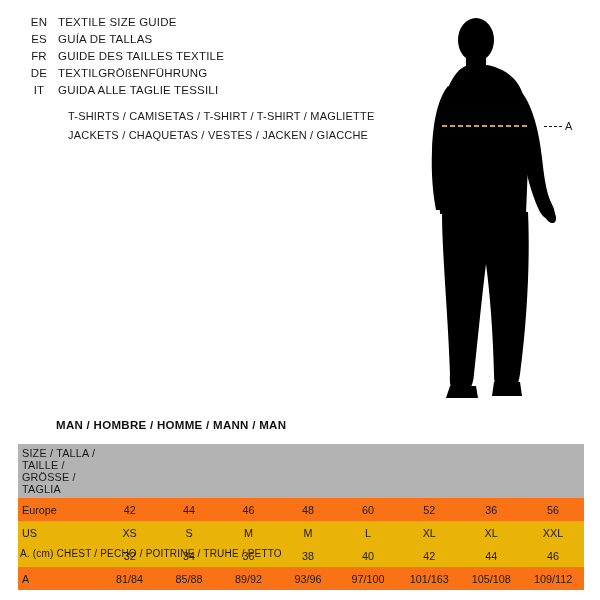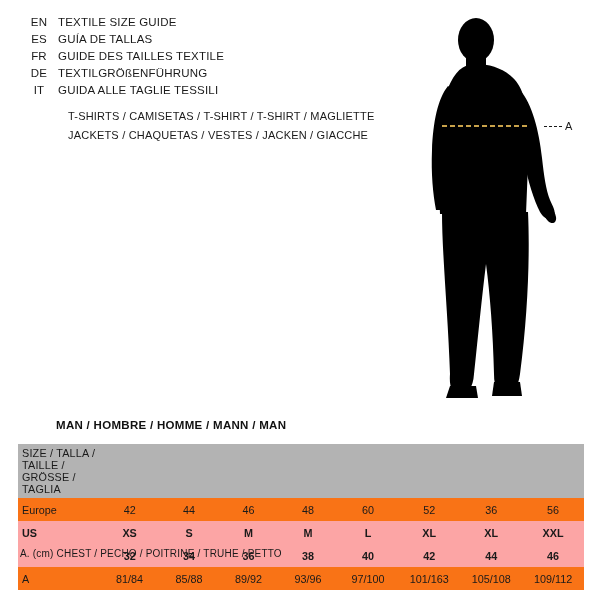--- a/index.html
+++ b/index.html
@@ -116,22 +116,21 @@
     height: 17px;
     vertical-align: middle;
   }
   .row-head td {
     background: #b3b3b3;
     font-weight: normal;
     font-size: 10.8px;
     letter-spacing: 0.2px;
   }
   .row-alt td {
-    background: #fca5a5;
-    font-weight: bold;
+    background: #eab308;
   }
   .row-plain td {
     background: #f97316;
   }
   .c-label {
     width: 86px;
     padding-left: 4px !important;
   }
   .c-val {
     width: 68px;

